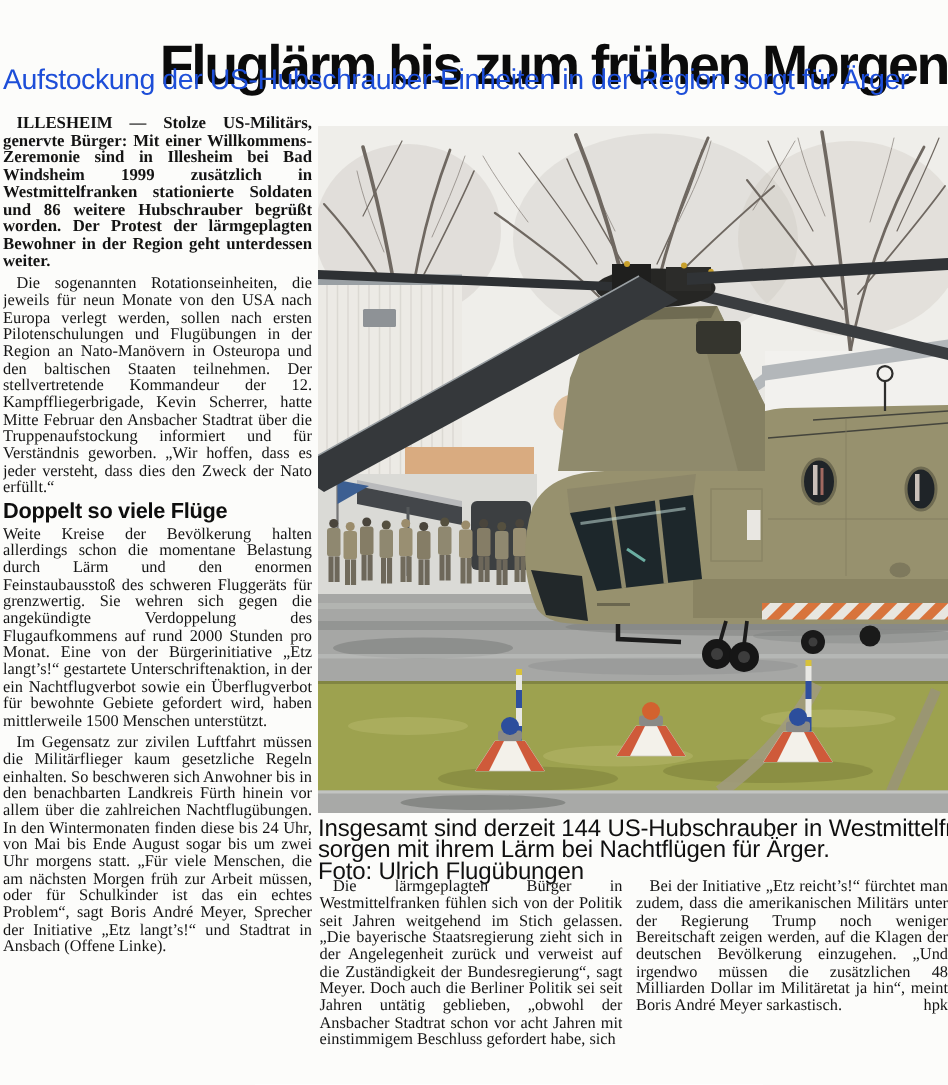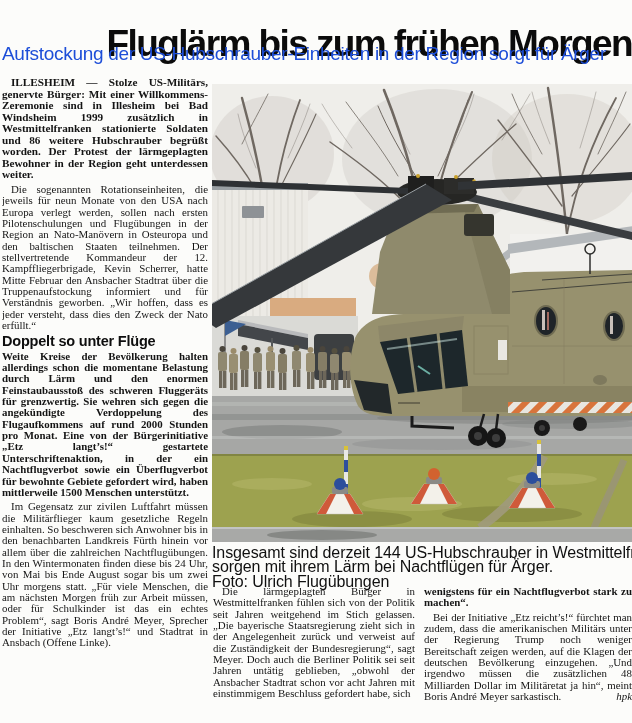--- a/index.html
+++ b/index.html
@@ -7,48 +7,48 @@
         font-family:"Liberation Serif",serif;color:#151515;}
   .headline{position:absolute;left:2px;top:-5px;width:630px;line-height:48px;
         font-family:"Liberation Sans",sans-serif;font-weight:bold;font-size:37px;
         letter-spacing:-1.6px;color:#0b0b0b;white-space:nowrap;text-align:right;}
   .subheadline{position:absolute;left:2px;top:43px;width:630px;
         font-family:"Liberation Sans",sans-serif;font-size:19px;letter-spacing:-0.3px;
         color:#1d4ed8;white-space:nowrap;}
   .col{position:absolute;text-align:justify;font-size:10.9px;line-height:11.35px;
         color:#141414;hyphens:auto;}
   .col p{margin:0 0 3px 0;text-indent:9px;}
-  .col p.cont{text-indent:0;font-weight:bold;}
+  .col p.cont{text-indent:0;}
   .col-left{left:2px;top:77px;width:206px;height:646px;overflow:hidden;}
   .lead{font-weight:bold;font-size:11.2px;line-height:11.55px;}
   .crosshead{font-family:"Liberation Sans",sans-serif;font-weight:bold;font-size:14.5px;
         letter-spacing:-0.2px;margin:5px 0 3px 0;text-indent:0;text-align:left;color:#0e0e0e;}
   .col-mid{left:213px;top:586px;width:202px;height:137px;overflow:hidden;}
   .col-right{left:424px;top:586px;width:208px;height:137px;overflow:hidden;}
-  .byline{float:right;font-style:italic;}
+  .byline{float:right;}
   .photo{position:absolute;left:212px;top:84px;width:420px;height:458px;background:#efeeea;}
   .photo svg{display:block;}
   .caption{position:absolute;left:212px;top:546px;width:420px;
         font-family:"Liberation Sans",sans-serif;font-size:16px;line-height:14.4px;
         color:#101010;letter-spacing:-0.1px;}
   .caption .line{white-space:nowrap;}
   .caption-row{display:flex;justify-content:space-between;white-space:nowrap;flex-direction:column;}
 </style>
 </head>
 <body>
 
 <div class="page">
 
   <h1 class="headline">Fluglärm bis zum frühen Morgen</h1>
   <div class="subheadline">Aufstockung der US-Hubschrauber-Einheiten in der Region sorgt für Ärger</div>
 
   <div class="col col-left">
     <p class="lead">ILLESHEIM — Stolze US-Militärs, genervte Bürger: Mit einer Willkommens-Zeremonie sind in Illesheim bei Bad Windsheim 1999 zusätzlich in Westmittelfranken stationierte Soldaten und 86 weitere Hubschrauber begrüßt worden. Der Protest der lärmgeplagten Bewohner in der Region geht unterdessen weiter.</p>
     <p>Die sogenannten Rotationseinheiten, die jeweils für neun Monate von den USA nach Europa verlegt werden, sollen nach ersten Pilotenschulungen und Flugübungen in der Region an Nato-Manövern in Osteuropa und den baltischen Staaten teilnehmen. Der stellvertretende Kommandeur der 12. Kampffliegerbrigade, Kevin Scherrer, hatte Mitte Februar den Ansbacher Stadtrat über die Truppenaufstockung informiert und für Verständnis geworben. „Wir hoffen, dass es jeder versteht, dass dies den Zweck der Nato erfüllt.“</p>
-    <h2 class="crosshead">Doppelt so unter Flüge</h2>
+    <h2 class="crosshead">Doppelt so viele Flüge</h2>
     <p class="cont">Weite Kreise der Bevölkerung halten allerdings schon die momentane Belastung durch Lärm und den enormen Feinstaubausstoß des schweren Fluggeräts für grenzwertig. Sie wehren sich gegen die angekündigte Verdoppelung des Flugaufkommens auf rund 2000 Stunden pro Monat. Eine von der Bürgerinitiative „Etz langt’s!“ gestartete Unterschriftenaktion, in der ein Nachtflugverbot sowie ein Überflugverbot für bewohnte Gebiete gefordert wird, haben mittlerweile 1500 Menschen unterstützt.</p>
     <p>Im Gegensatz zur zivilen Luftfahrt müssen die Militärflieger kaum gesetzliche Regeln einhalten. So beschweren sich Anwohner bis in den benachbarten Landkreis Fürth hinein vor allem über die zahlreichen Nachtflugübungen. In den Wintermonaten finden diese bis 24 Uhr, von Mai bis Ende August sogar bis um zwei Uhr morgens statt. „Für viele Menschen, die am nächsten Morgen früh zur Arbeit müssen, oder für Schulkinder ist das ein echtes Problem“, sagt Boris André Meyer, Sprecher der Initiative „Etz langt’s!“ und Stadtrat in Ansbach (Offene Linke).</p>
   </div>
 
   <div class="photo">
     <svg width="420" height="458" viewBox="0 0 420 458" xmlns="http://www.w3.org/2000/svg">
       <defs>
         <pattern id="ob" width="12" height="12" patternUnits="userSpaceOnUse" patternTransform="rotate(45)">
           <rect width="12" height="12" fill="#e8e6e0"></rect>
             <rect width="6" height="12" fill="#d8743c"></rect>
@@ -323,17 +323,16 @@
       <span>sorgen mit ihrem Lärm bei Nachtflügen für Ärger.</span>
       <span>Foto: Ulrich Flugübungen</span>
     </div>
   </div>
 
   <div class="col col-mid">
     <p>Die lärmgeplagten Bürger in Westmittelfranken fühlen sich von der Politik seit Jahren weitgehend im Stich gelassen. „Die bayerische Staatsregierung zieht sich in der Angelegenheit zurück und verweist auf die Zuständigkeit der Bundesregierung“, sagt Meyer. Doch auch die Berliner Politik sei seit Jahren untätig geblieben, „obwohl der Ansbacher Stadtrat schon vor acht Jahren mit einstimmigem Beschluss gefordert habe, sich</p>
   </div>
 
   <div class="col col-right">
-    <p class="cont">wenigstens für ein Nachtflugverbot stark zu machen“.</p>
     <p><span>Bei der Initiative „Etz reicht’s!“ fürchtet man zudem, dass die amerikanischen Militärs unter der Regierung Trump noch weniger Bereitschaft zeigen werden, auf die Klagen der deutschen Bevölkerung einzugehen. „Und irgendwo müssen die zusätzlichen 48 Milliarden Dollar im Militäretat ja hin“, meint Boris André Meyer sarkastisch.</span><span class="byline">hpk</span></p>
   </div>
 
 </div>
 
 </body></html>

